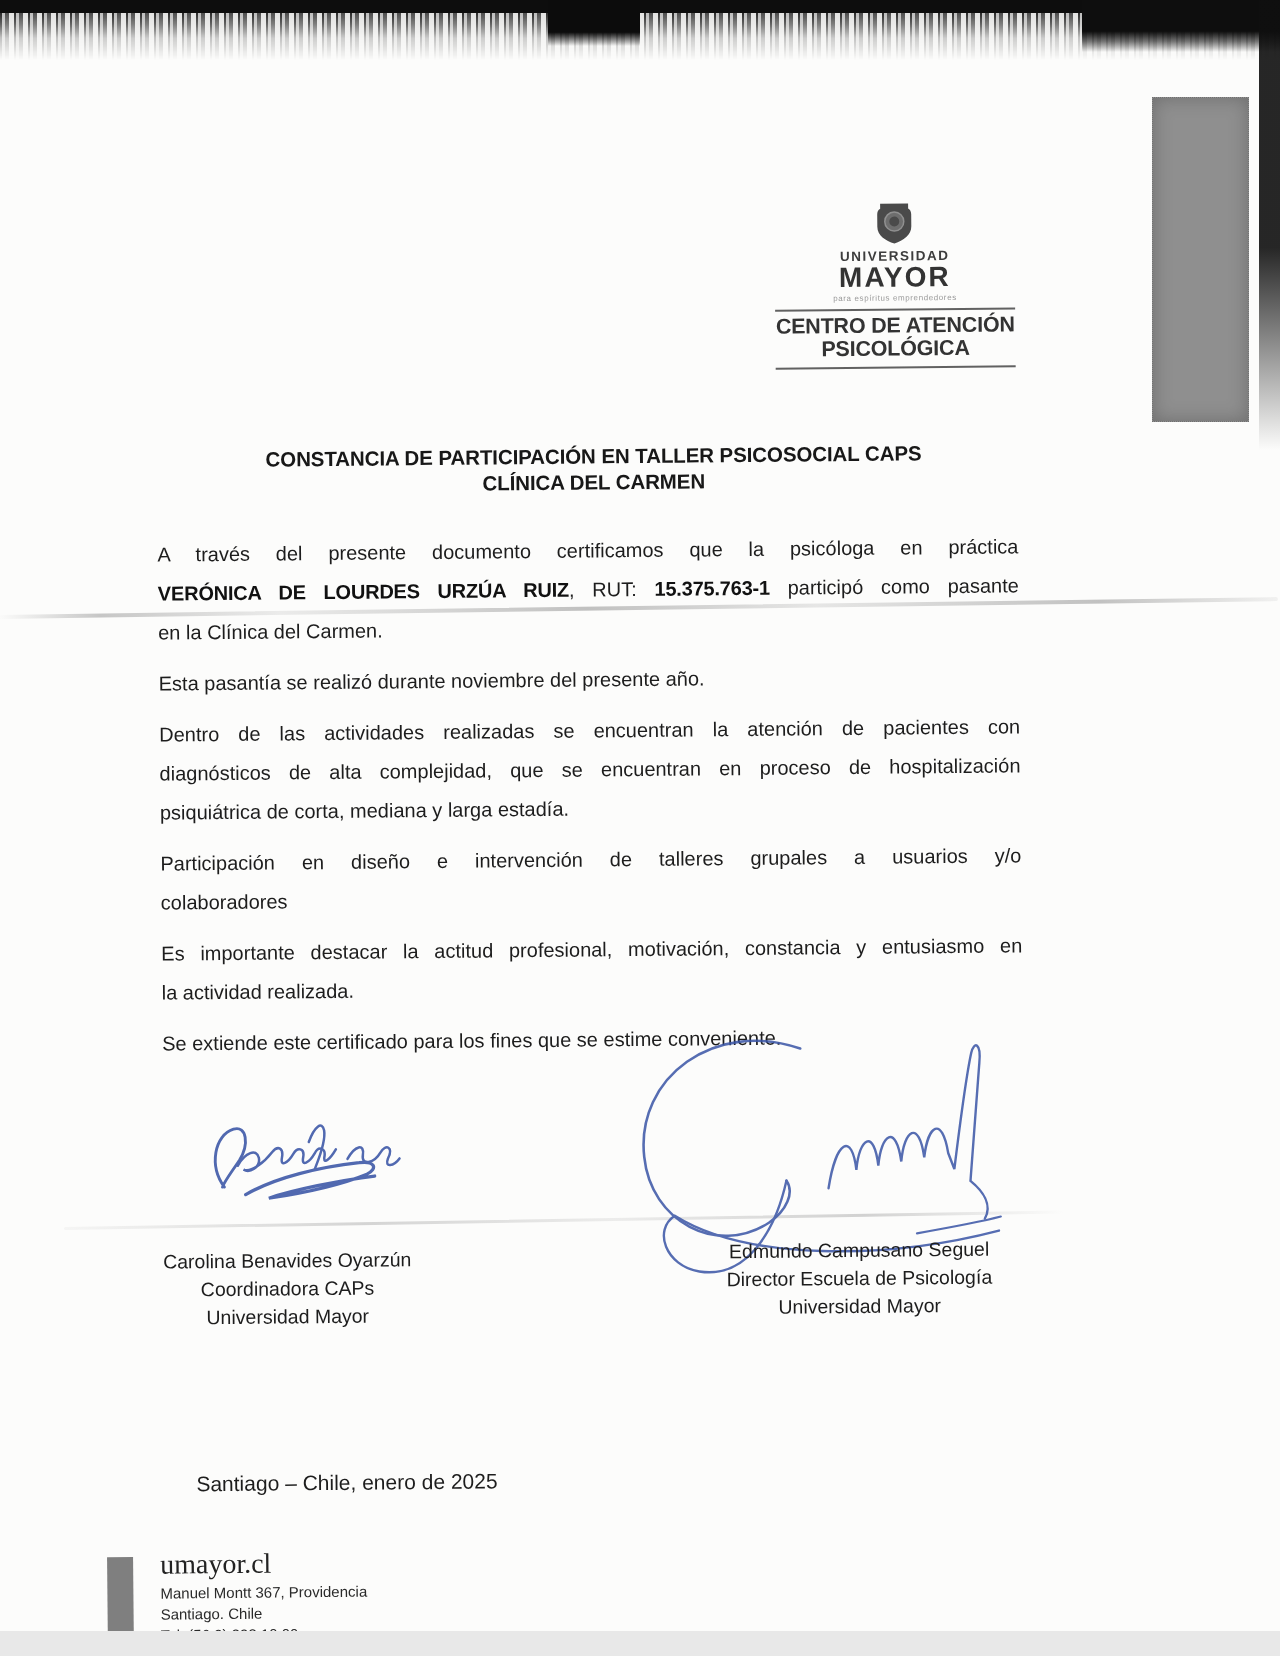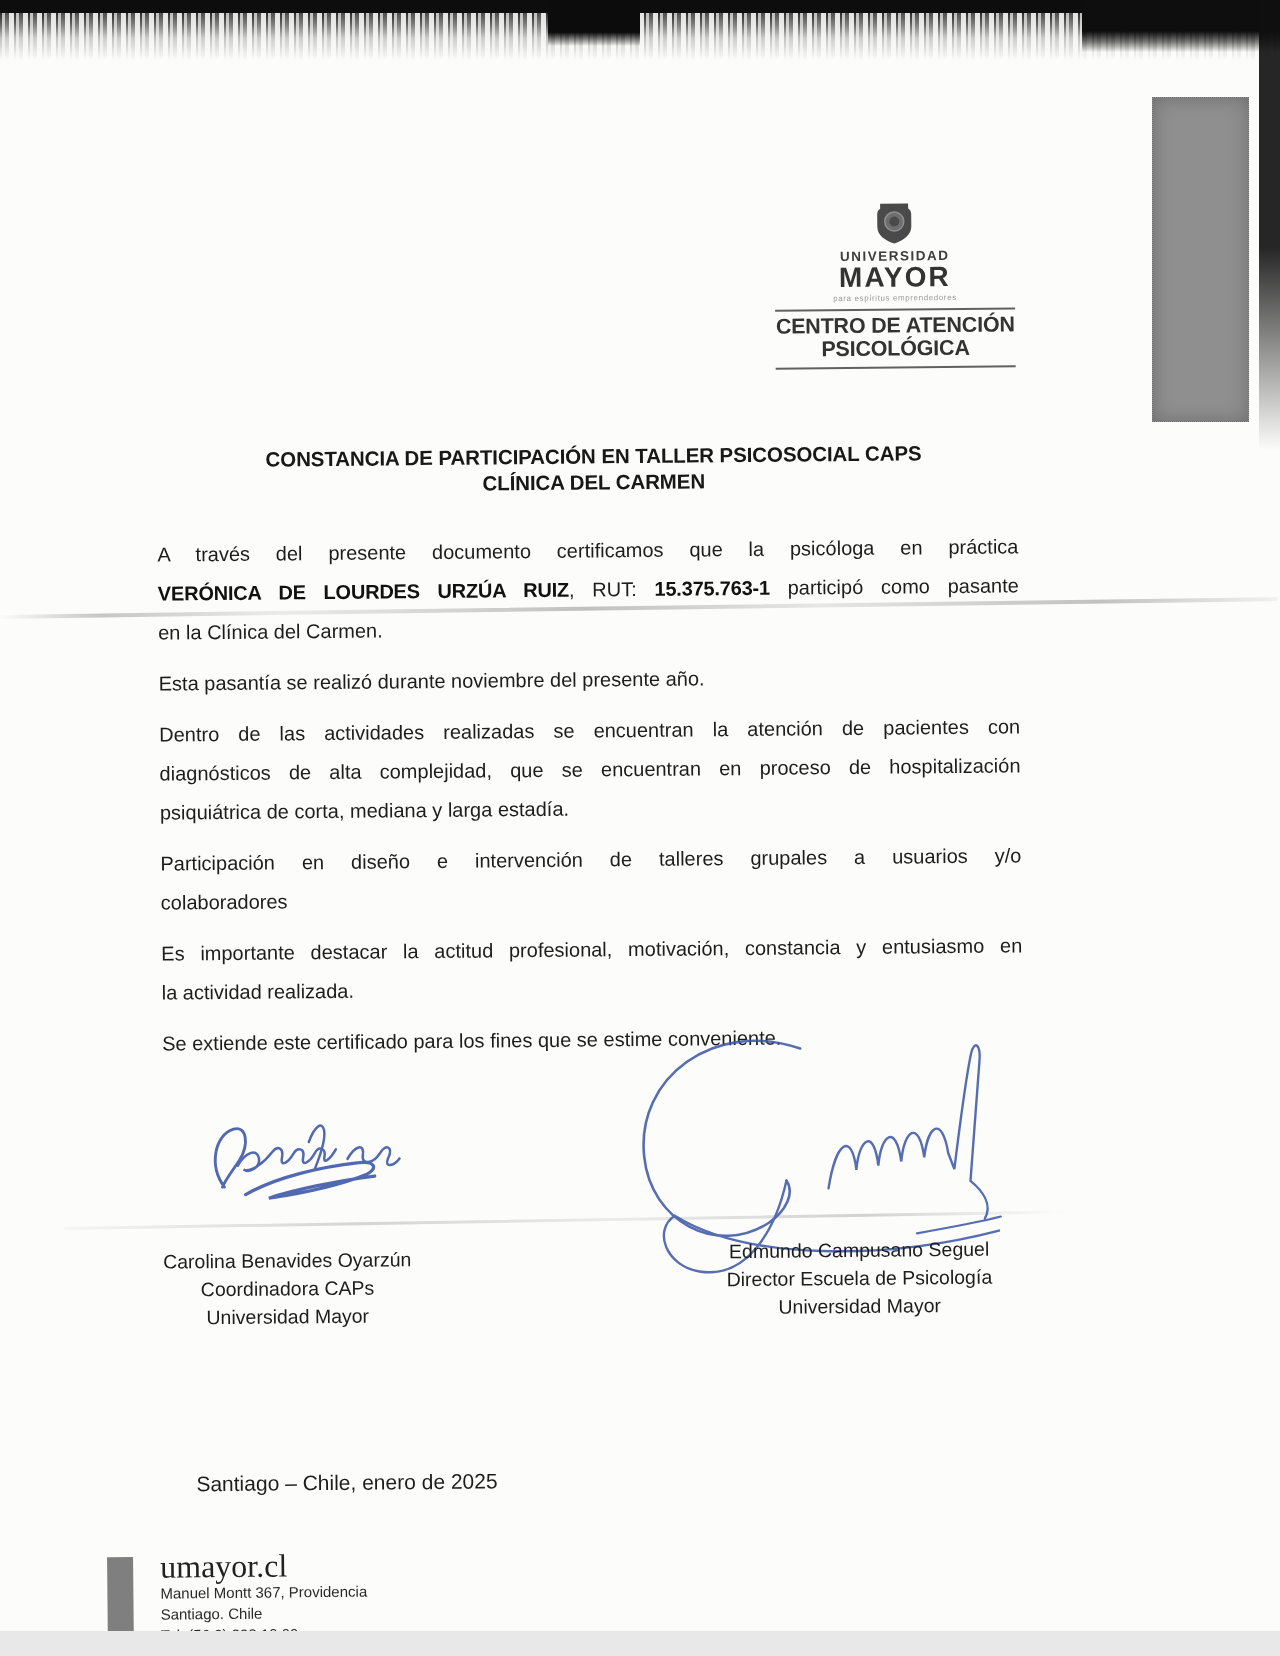--- a/index.html
+++ b/index.html
@@ -64,21 +64,21 @@
   .sig-svg{position:absolute;}
   .sig-block{position:absolute;text-align:center;font-size:19.5px;line-height:28px;color:#1d1d1d;}
   .sig-left-txt{left:138px;top:1243px;width:290px;}
   .sig-right-txt{left:700px;top:1238px;width:310px;}
 
   
   .dateline{position:absolute;left:190px;top:1468px;font-size:21px;color:#1d1d1d;}
 
   
   .footer-bar{position:absolute;left:100px;top:1552px;width:26px;height:82px;background:#7f7f7f;}
-  .footer-site{position:absolute;left:153px;top:1544px;font-family:"Liberation Serif",serif;font-size:32px;color:#222;}
+  .footer-site{position:absolute;left:153px;top:1544px;font-family:"Liberation Serif",serif;font-size:28px;color:#222;}
   .footer-lines{position:absolute;left:153px;top:1578px;font-size:15px;line-height:21px;color:#2a2a2a;}
 </style>
 </head>
 <body>
 
 <div class="page">
 
   <div class="scan-top"></div>
   <div class="scan-blob"></div>
   <div class="scan-corner"></div>

